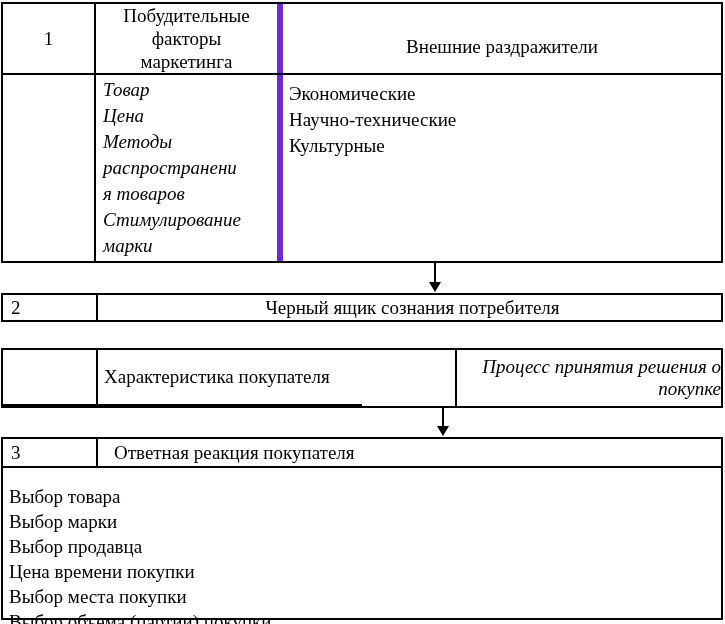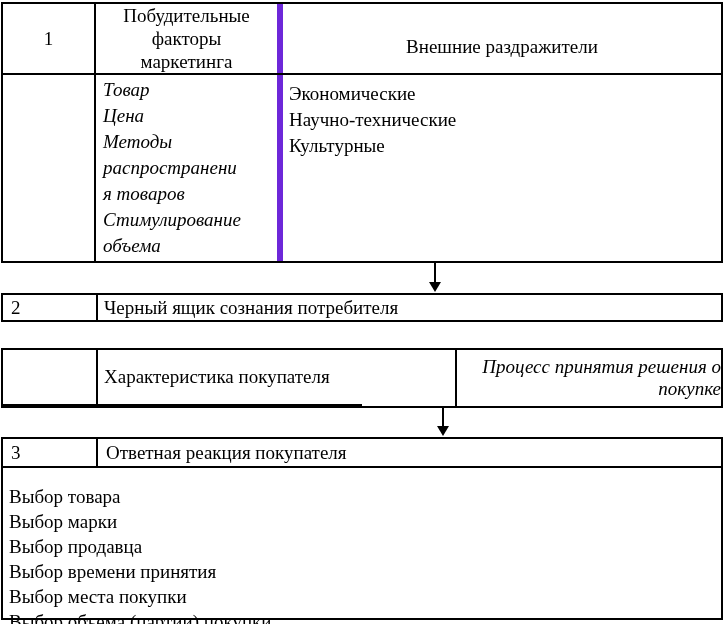--- a/index.html
+++ b/index.html
@@ -30,35 +30,35 @@
   #t1 .c2 { width: 187px; flex: none; border-right: 6px solid #6d28d9; }
   #t1 .c3 { flex: 1; }
   #t1 .hdr .c2 { display: flex; flex-direction: column; align-items: center; justify-content: center; text-align: center; line-height: 23px; }
   #t1 .hdr .c3 { display: flex; align-items: center; justify-content: center; margin-top: 16px; }
   #t1 .bdy .c2 { font-style: italic; padding: 2px 18px 0 7px; line-height: 26px; }
   #t1 .bdy .c3 { padding: 6px 2px 0 6px; line-height: 26px; }
 
   
   #t2 { top: 293px; height: 29px; display: flex; flex-direction: row; }
   #t2 .c1 { width: 95px; flex: none; border-right: 2px solid #000; display: flex; align-items: center; padding-left: 8px; }
-  #t2 .c2 { flex: 1; display: flex; align-items: center; padding-left: 6px; }
+  #t2 .c2 { flex: 1; display: flex; align-items: center; padding-left: 6px; justify-content: center; }
 
   
   #t3 { top: 348px; height: 60px; display: flex; flex-direction: row; }
   #t3 .r { flex: 1; display: flex; }
   #t3 .r.first { border-bottom: 2px solid #000; }
   #t3 .c1 { width: 95px; flex: none; border-right: 2px solid #000; }
   #t3 .c2 { flex: 1; display: flex; align-items: center; padding-left: 6px; }
   #t3 .r.second .c2 { font-style: italic; text-align: right; }
 
   
   #t4 { top: 437px; height: 183px; display: flex; flex-direction: column; }
   #t4 .hdr { height: 29px; flex: none; border-bottom: 2px solid #000; display: flex; }
   #t4 .hdr .c1 { width: 95px; flex: none; border-right: 2px solid #000; display: flex; align-items: center; padding-left: 8px; }
-  #t4 .hdr .c2 { flex: 1; display: flex; align-items: center; padding-left: 8px; }
+  #t4 .hdr .c2 { flex: 1; display: flex; align-items: center; padding-left: 16px; }
   #t4 .lst { flex: 1; padding: 16px 2px 0 6px; line-height: 25px; }
 
   
   .arrow-line { position: absolute; width: 2px; background: #000; }
   .arrow-head { position: absolute; width: 0; height: 0; border-left: 6px solid transparent; border-right: 6px solid transparent; border-top: 10px solid #000; }
   #arrow1-line { left: 434px; top: 263px; height: 21px; }
   #arrow1-head { left: 429px; top: 282px; }
   #arrow2-line { left: 442px; top: 408px; height: 20px; }
   #arrow2-head { left: 437px; top: 426px; }
 </style>
@@ -83,21 +83,21 @@
     </div>
     <div class="bdy">
       <div class="c1"></div>
       <div class="c2">
         <div>Товар</div>
         <div>Цена</div>
         <div>Методы</div>
         <div>распространени</div>
         <div>я товаров</div>
         <div>Стимулирование</div>
-        <div>объема</div>
+        <div>марки</div>
       </div>
       <div class="c3">
         <div>Экономические</div>
         <div>Научно-технические</div>
         <div>Культурные</div>
       </div>
     </div>
   </div>
 
   <div>
@@ -140,19 +140,19 @@
         <span>3</span>
       </div>
       <div class="c2">
         <span>Ответная реакция покупателя</span>
       </div>
     </div>
     <div class="lst">
       <div>Выбор товара</div>
       <div>Выбор марки</div>
       <div>Выбор продавца</div>
-      <div>Выбор времени принятия</div>
+      <div>Цена времени покупки</div>
       <div>Выбор места покупки</div>
       <div>Выбор объема (партии) покупки</div>
     </div>
   </div>
 
 </div>
 
 </body></html>

